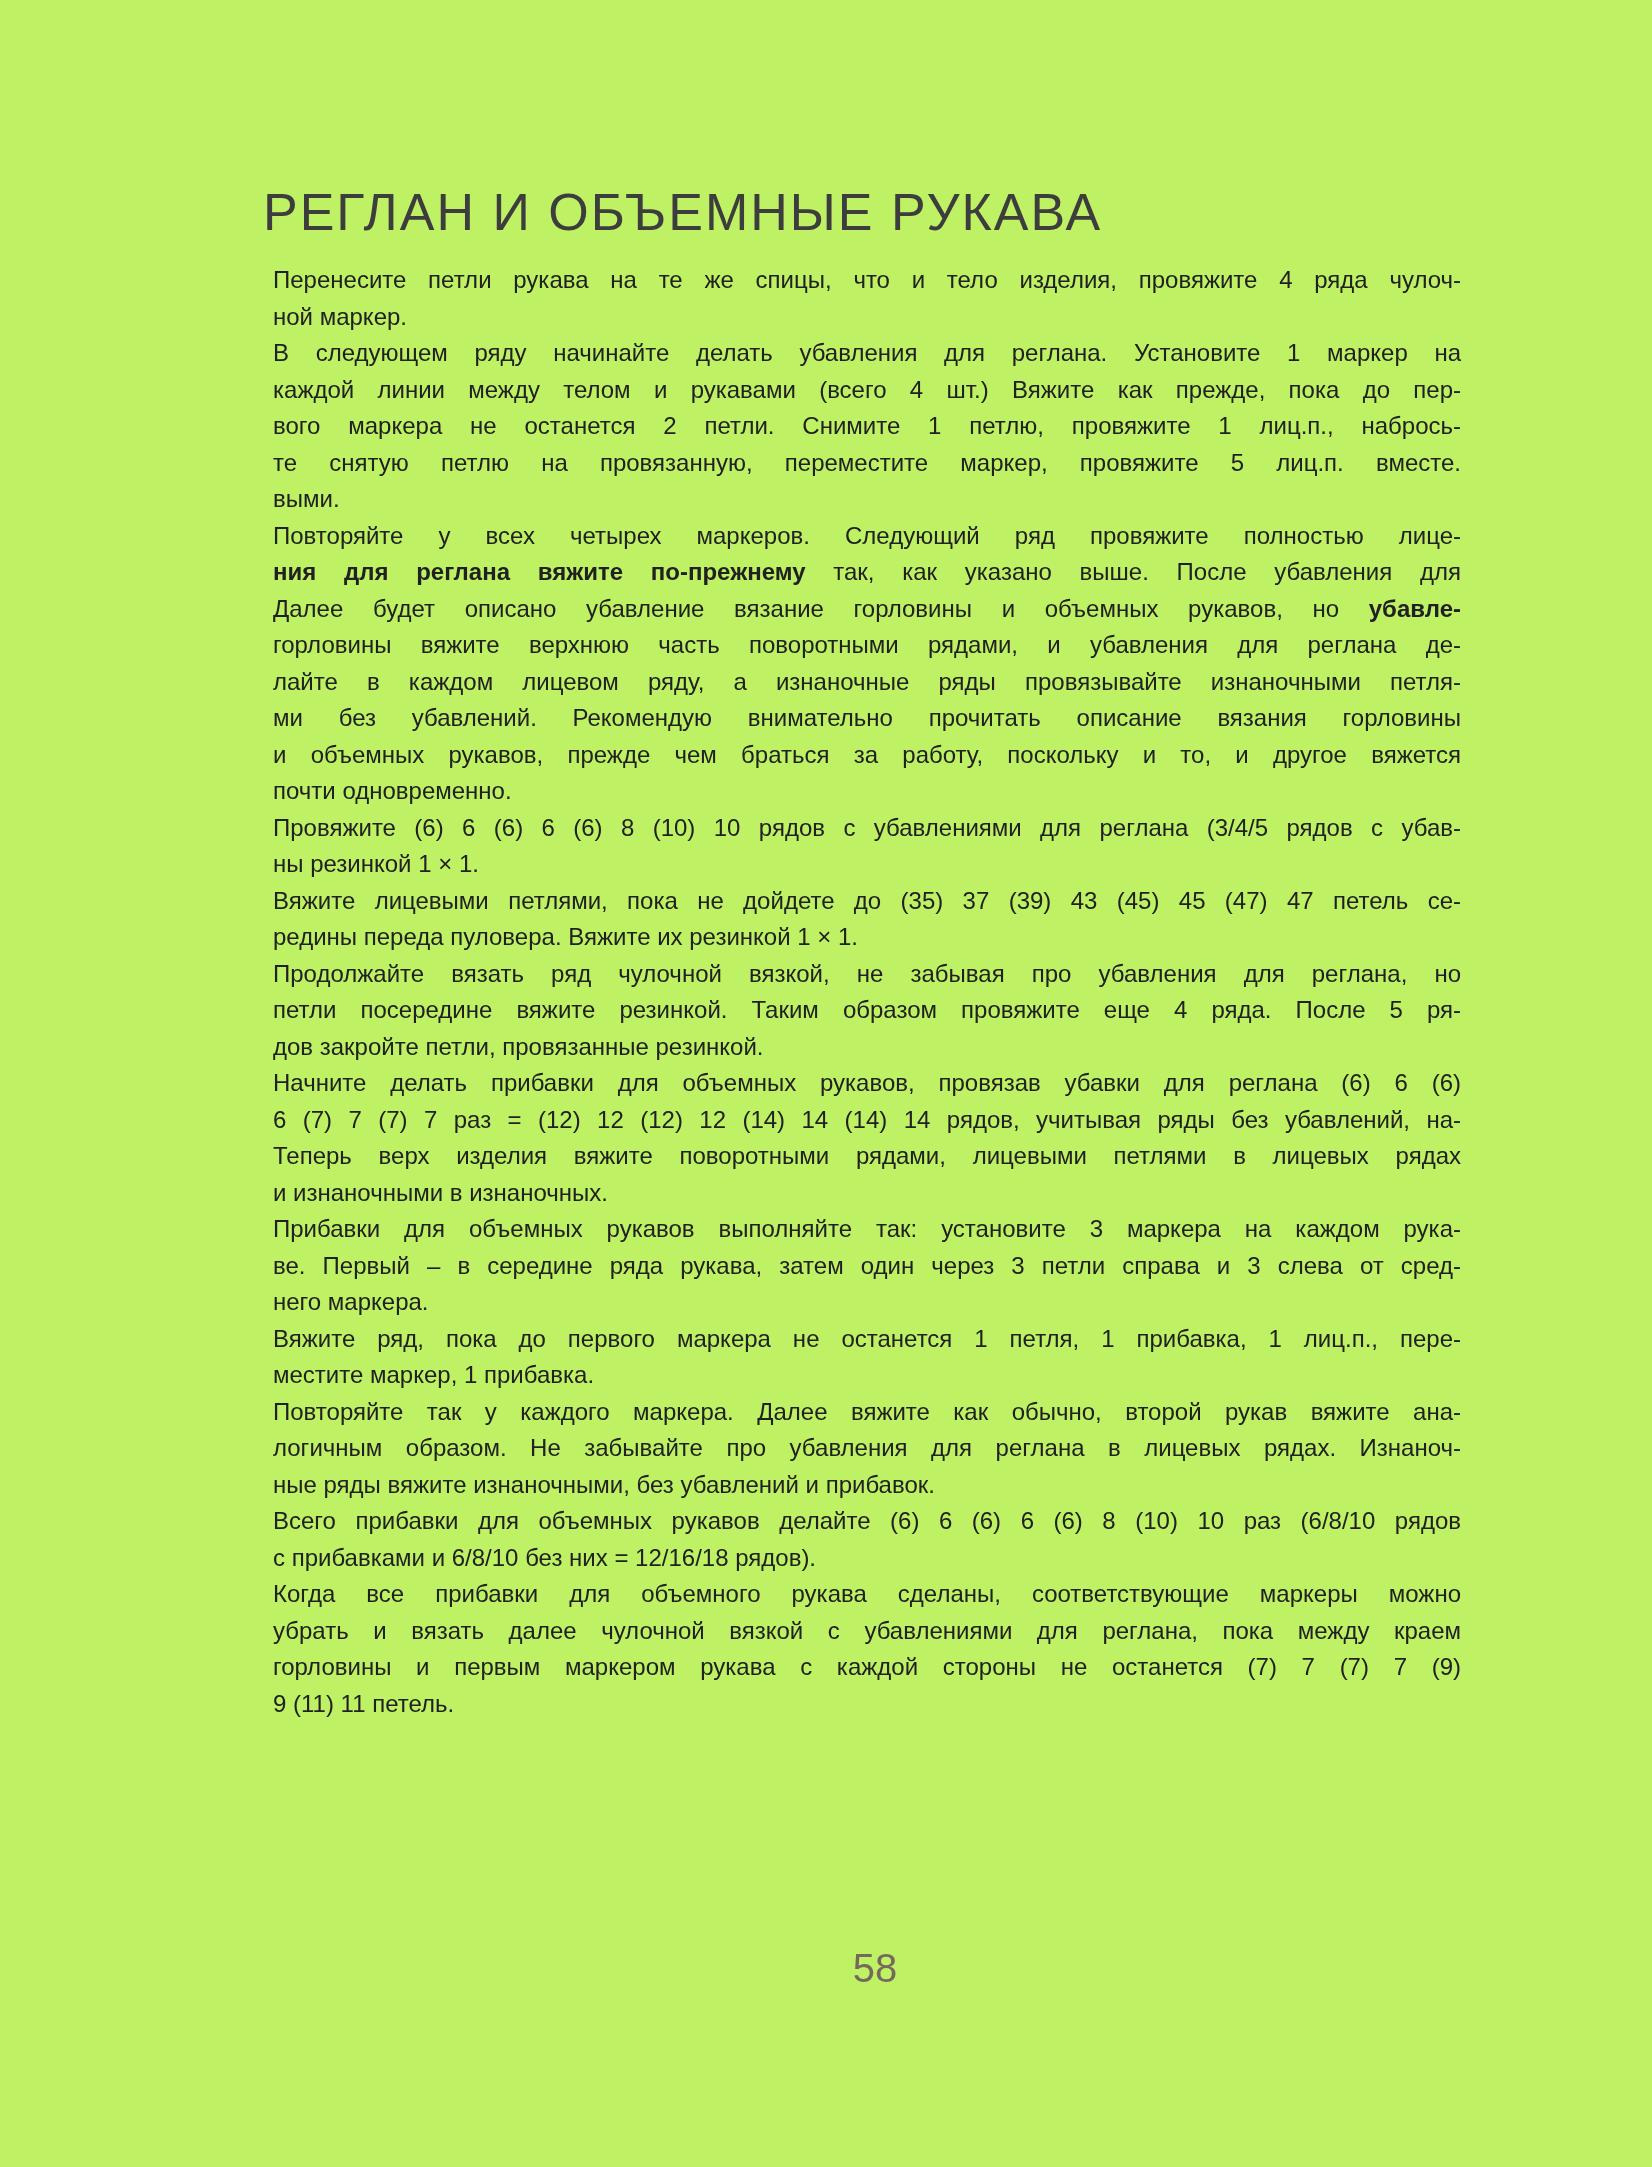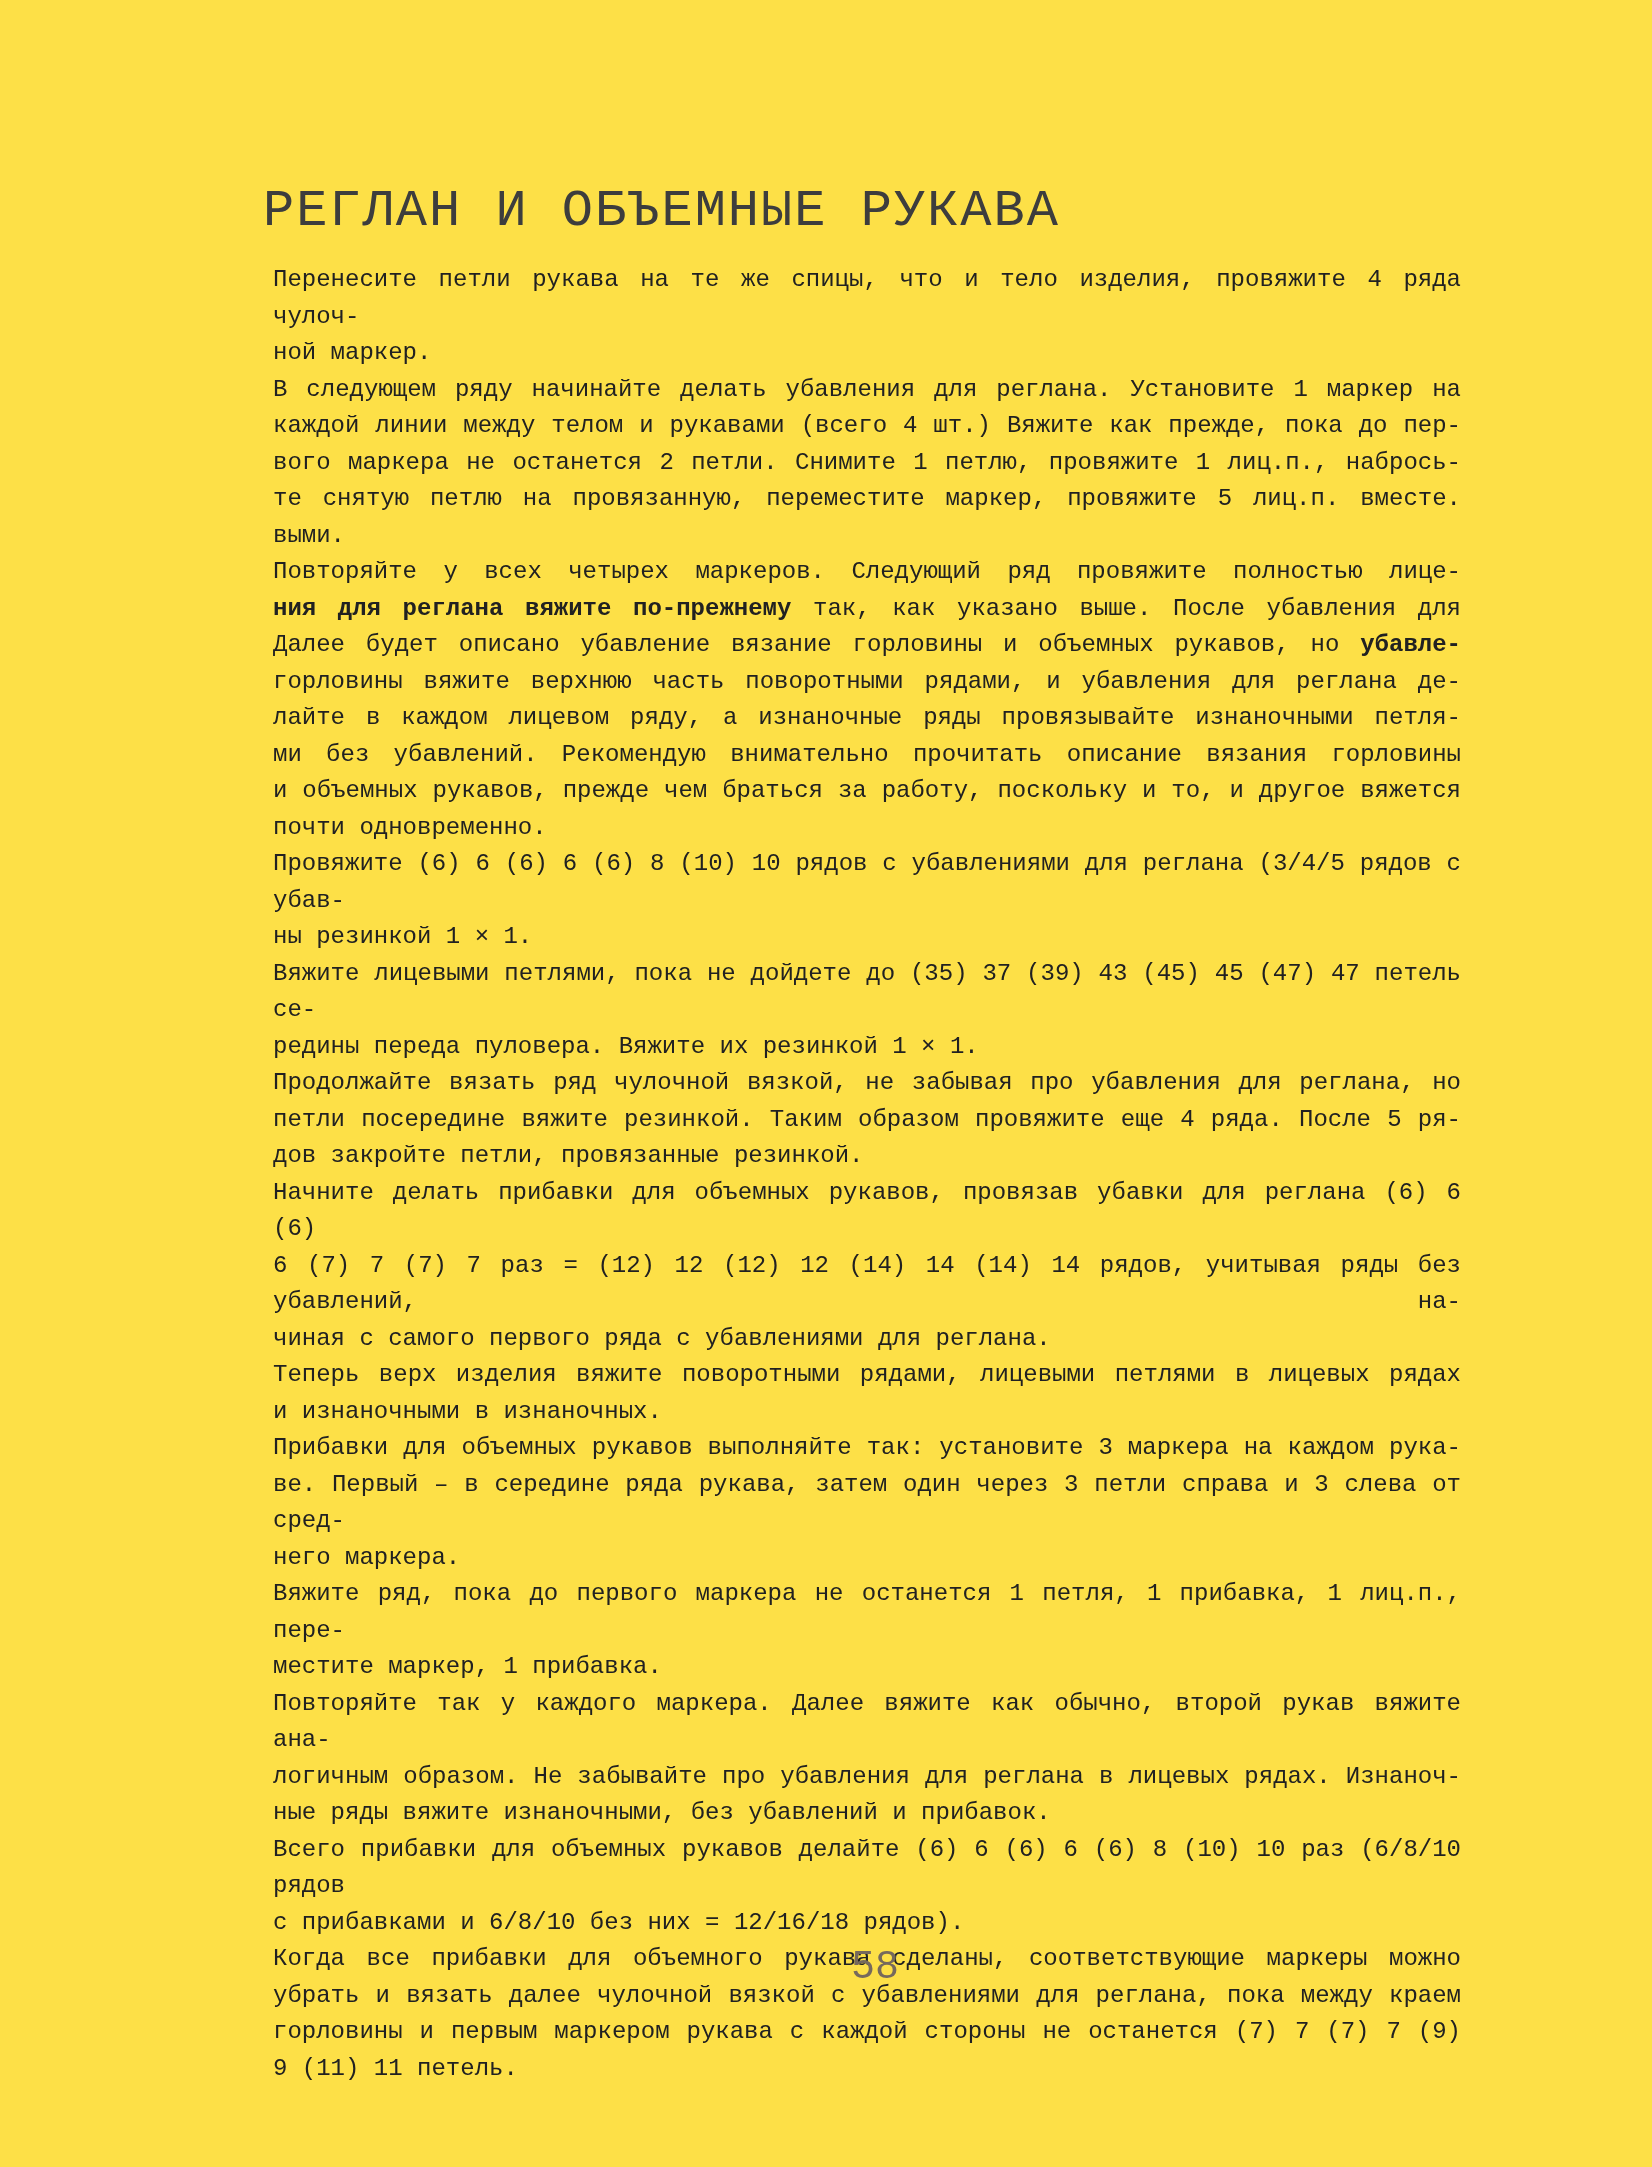--- a/index.html
+++ b/index.html
@@ -1,21 +1,21 @@
 <!DOCTYPE html>
 <html><head>
 <meta charset="utf-8">
 <style>
   html, body { margin: 0; padding: 0; background: #ffffff; }
   .page {
     position: relative;
     width: 1652px;
     height: 2167px;
-    background: #fde047;
-    font-family: Liberation Mono, monospace;
+    background: #bef264;
+    font-family: Liberation Sans, sans-serif;
     overflow: hidden;
   }
   .page-title {
     position: absolute;
     left: 263px;
     top: 186px;
     margin: 0;
     font-size: 52px;
     line-height: 1;
     font-weight: 400;
@@ -90,21 +90,20 @@
         <div class="line last"><span>редины переда пуловера. Вяжите их резинкой 1 × 1.</span></div>
       </div>
       <div class="para">
         <div class="line"><span>Продолжайте вязать ряд чулочной вязкой, не забывая про убавления для реглана, но</span></div>
         <div class="line"><span>петли посередине вяжите резинкой. Таким образом провяжите еще 4 ряда. После 5 ря-</span></div>
         <div class="line last"><span>дов закройте петли, провязанные резинкой.</span></div>
       </div>
       <div class="para">
         <div class="line"><span>Начните делать прибавки для объемных рукавов, провязав убавки для реглана (6) 6 (6)</span></div>
         <div class="line"><span>6 (7) 7 (7) 7 раз = (12) 12 (12) 12 (14) 14 (14) 14 рядов, учитывая ряды без убавлений, на-</span></div>
-        <div class="line last"><span>чиная с самого первого ряда с убавлениями для реглана.</span></div>
       </div>
       <div class="para">
         <div class="line"><span>Теперь верх изделия вяжите поворотными рядами, лицевыми петлями в лицевых рядах</span></div>
         <div class="line last"><span>и изнаночными в изнаночных.</span></div>
       </div>
       <div class="para">
         <div class="line"><span>Прибавки для объемных рукавов выполняйте так: установите 3 маркера на каждом рука-</span></div>
         <div class="line"><span>ве. Первый – в середине ряда рукава, затем один через 3 петли справа и 3 слева от сред-</span></div>
         <div class="line last"><span>него маркера.</span></div>
       </div>

